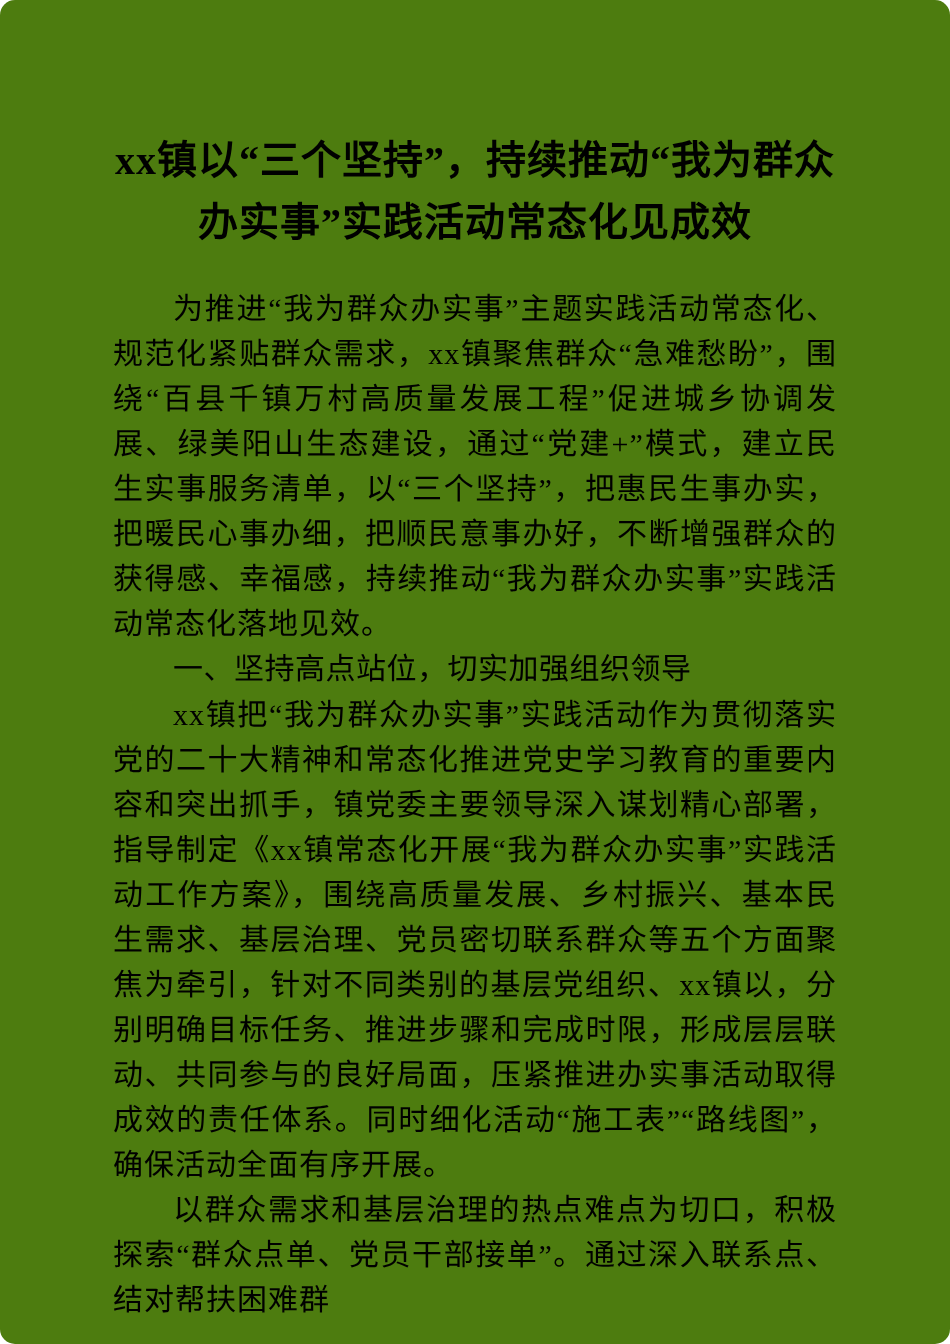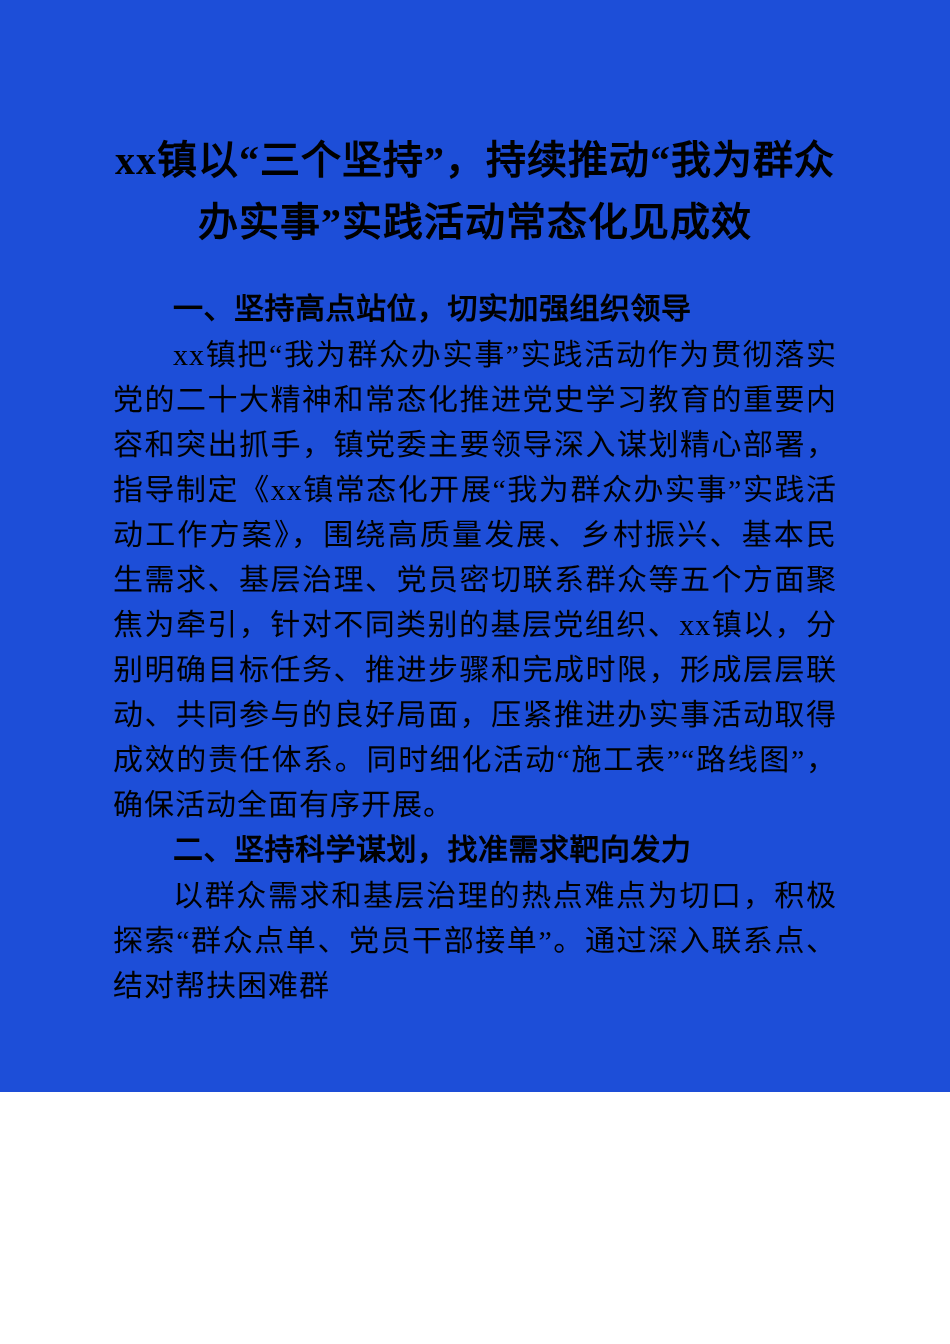--- a/index.html
+++ b/index.html
@@ -9,23 +9,24 @@
   body {
     width: 950px;
     height: 1344px;
     background: #ffffff;
     color: #000000;
     overflow: hidden;
   }
   .page {
     box-sizing: border-box;
     width: 950px;
-    height: 1092px;
-    background: #1d4ed8;
+    height: 1344px;
+    background: #4d7c0f;
     padding: 130px 113px 0 113px;
+    border-radius: 15px;
   }
   .doc-title {
     font-family: "Liberation Serif", "DejaVu Serif", serif;
     font-weight: bold;
     font-size: 40px;
     line-height: 62px;
     text-align: center;
     letter-spacing: 1px;
     margin: 0 0 32px 0;
   }
@@ -39,32 +40,32 @@
     text-align: justify;
     text-justify: inter-ideograph;
     text-indent: 2em;
     letter-spacing: 1px;
     font-weight: 400;
   }
   .heading {
     font-family: "Liberation Sans", "DejaVu Sans", sans-serif;
     font-size: 30px;
     line-height: 46px;
-    font-weight: bold;
+    font-weight: normal;
     text-indent: 2em;
     letter-spacing: 0.5px;
   }
 </style>
 </head>
 <body>
 
 <div class="page">
   <h1 class="doc-title">xx镇以“三个坚持”，持续推动“我为群众办实事”实践活动常态化见成效</h1>
 
+  <div class="block para">为推进“我为群众办实事”主题实践活动常态化、规范化紧贴群众需求，xx镇聚焦群众“急难愁盼”，围绕“百县千镇万村高质量发展工程”促进城乡协调发展、绿美阳山生态建设，通过“党建+”模式，建立民生实事服务清单，以“三个坚持”，把惠民生事办实，把暖民心事办细，把顺民意事办好，不断增强群众的获得感、幸福感，持续推动“我为群众办实事”实践活动常态化落地见效。</div>
 
   <div class="block heading">一、坚持高点站位，切实加强组织领导</div>
 
   <div class="block para">xx镇把“我为群众办实事”实践活动作为贯彻落实党的二十大精神和常态化推进党史学习教育的重要内容和突出抓手，镇党委主要领导深入谋划精心部署，指导制定《xx镇常态化开展“我为群众办实事”实践活动工作方案》，围绕高质量发展、乡村振兴、基本民生需求、基层治理、党员密切联系群众等五个方面聚焦为牵引，针对不同类别的基层党组织、xx镇以，分别明确目标任务、推进步骤和完成时限，形成层层联动、共同参与的良好局面，压紧推进办实事活动取得成效的责任体系。同时细化活动“施工表”“路线图”，确保活动全面有序开展。</div>
 
-  <div class="block heading">二、坚持科学谋划，找准需求靶向发力</div>
 
   <div class="block para">以群众需求和基层治理的热点难点为切口，积极探索“群众点单、党员干部接单”。通过深入联系点、结对帮扶困难群</div>
 </div>
 
 </body></html>

